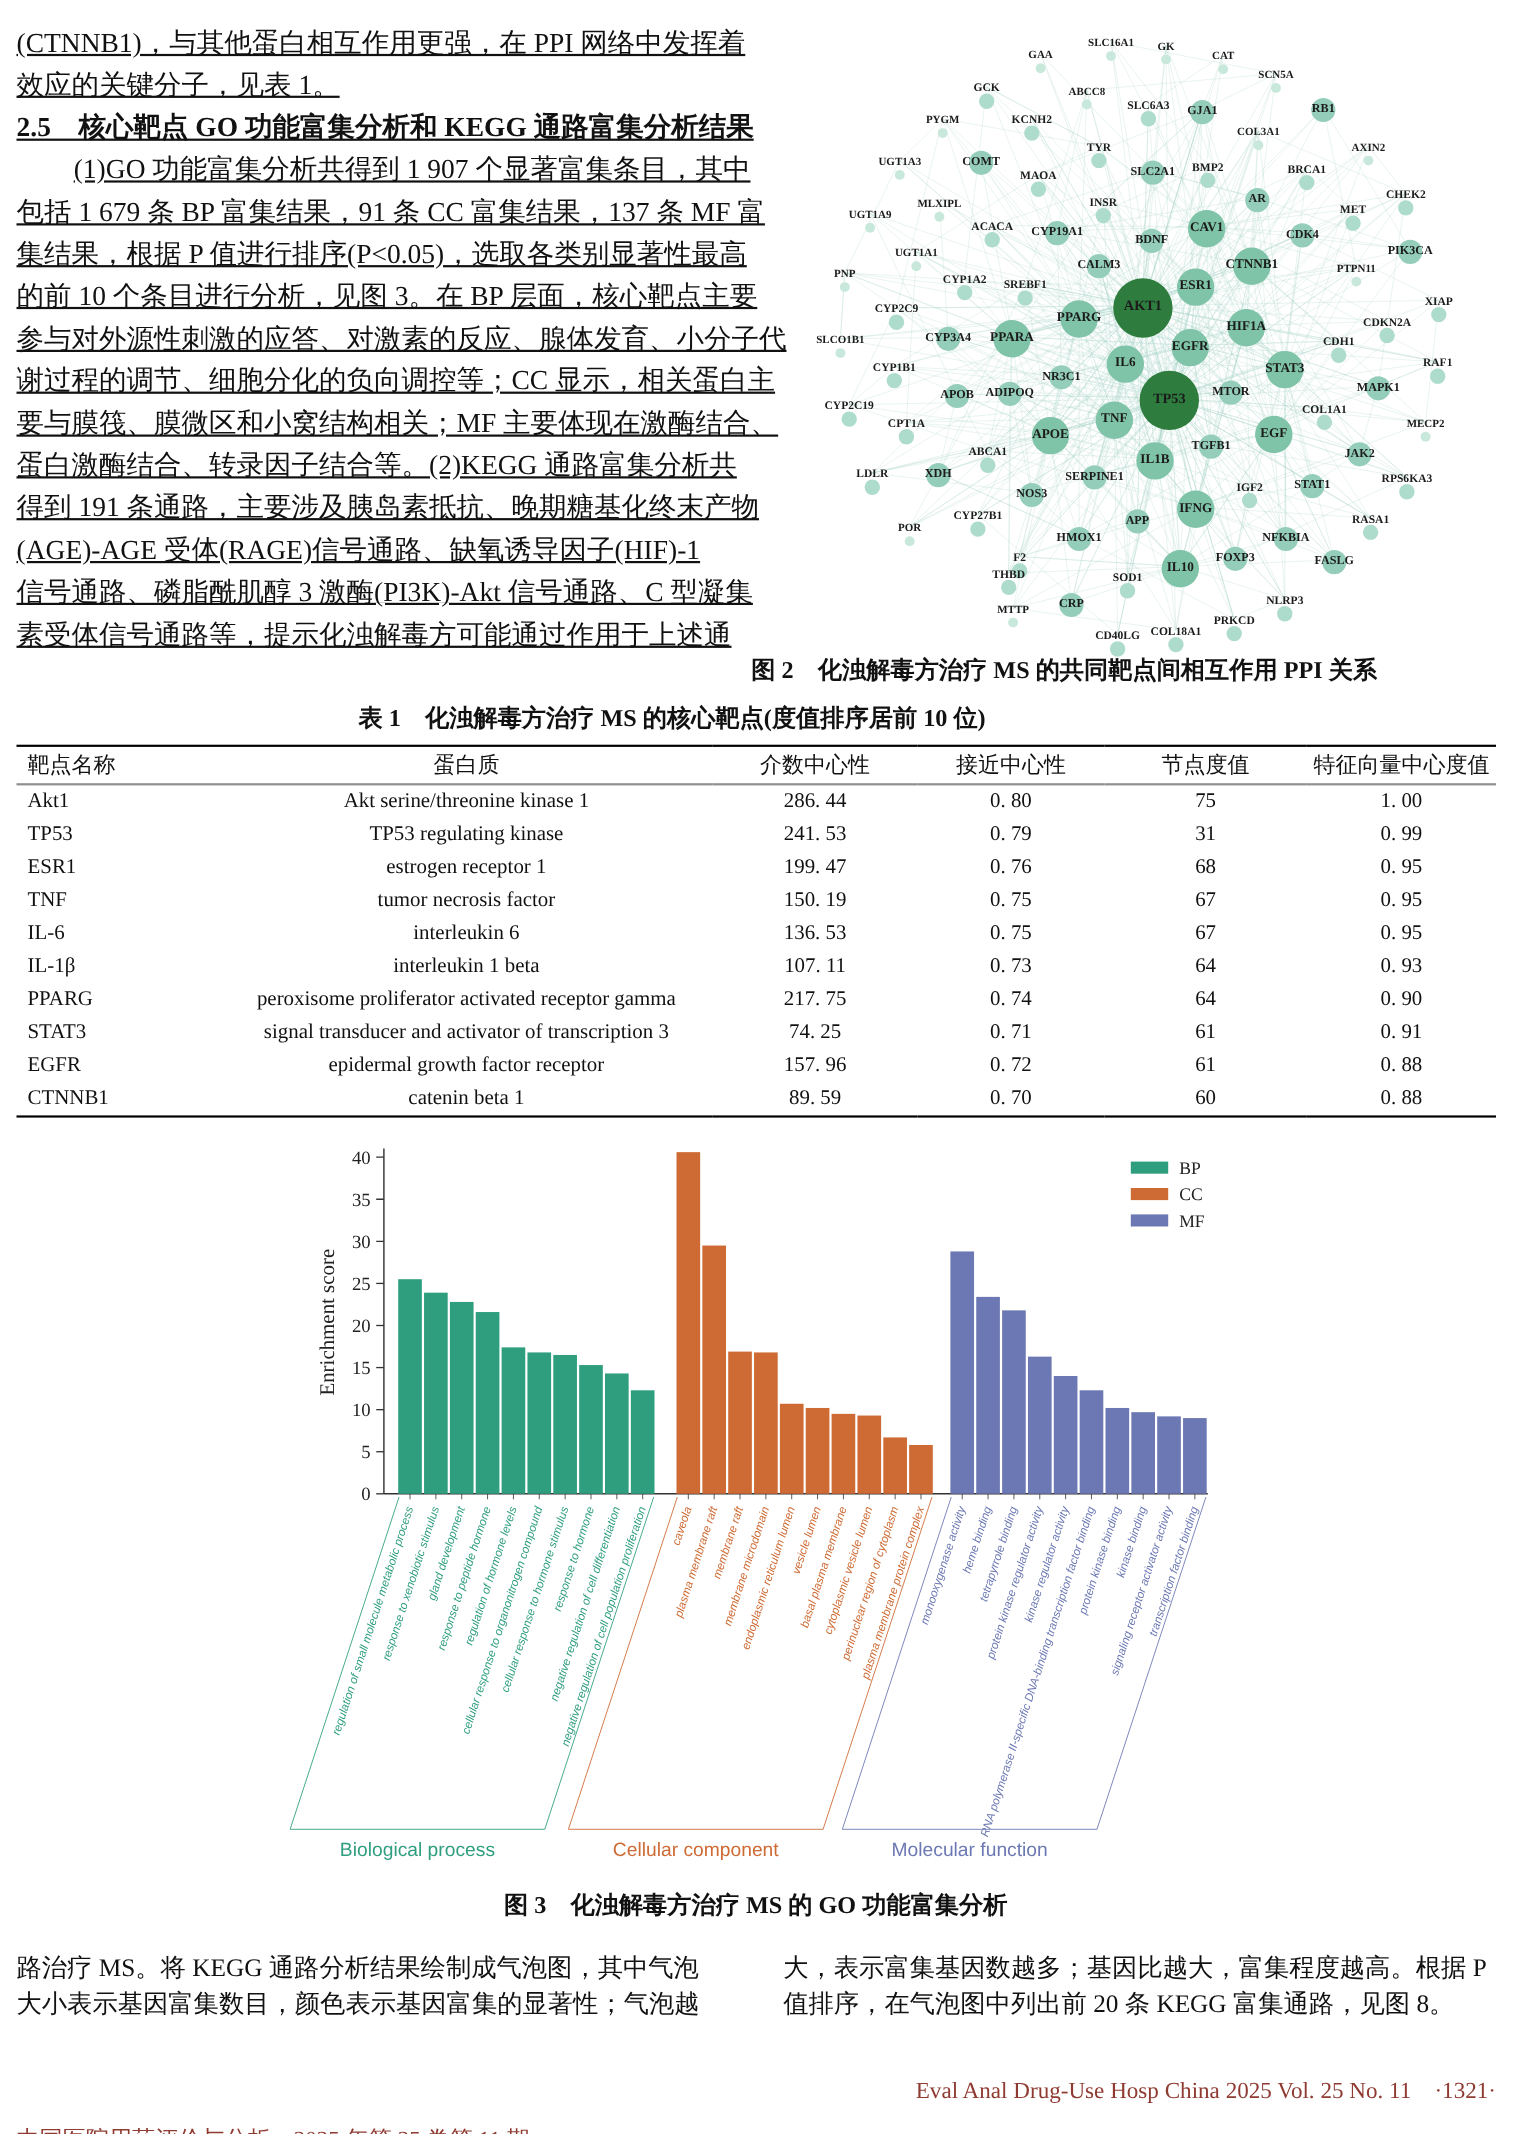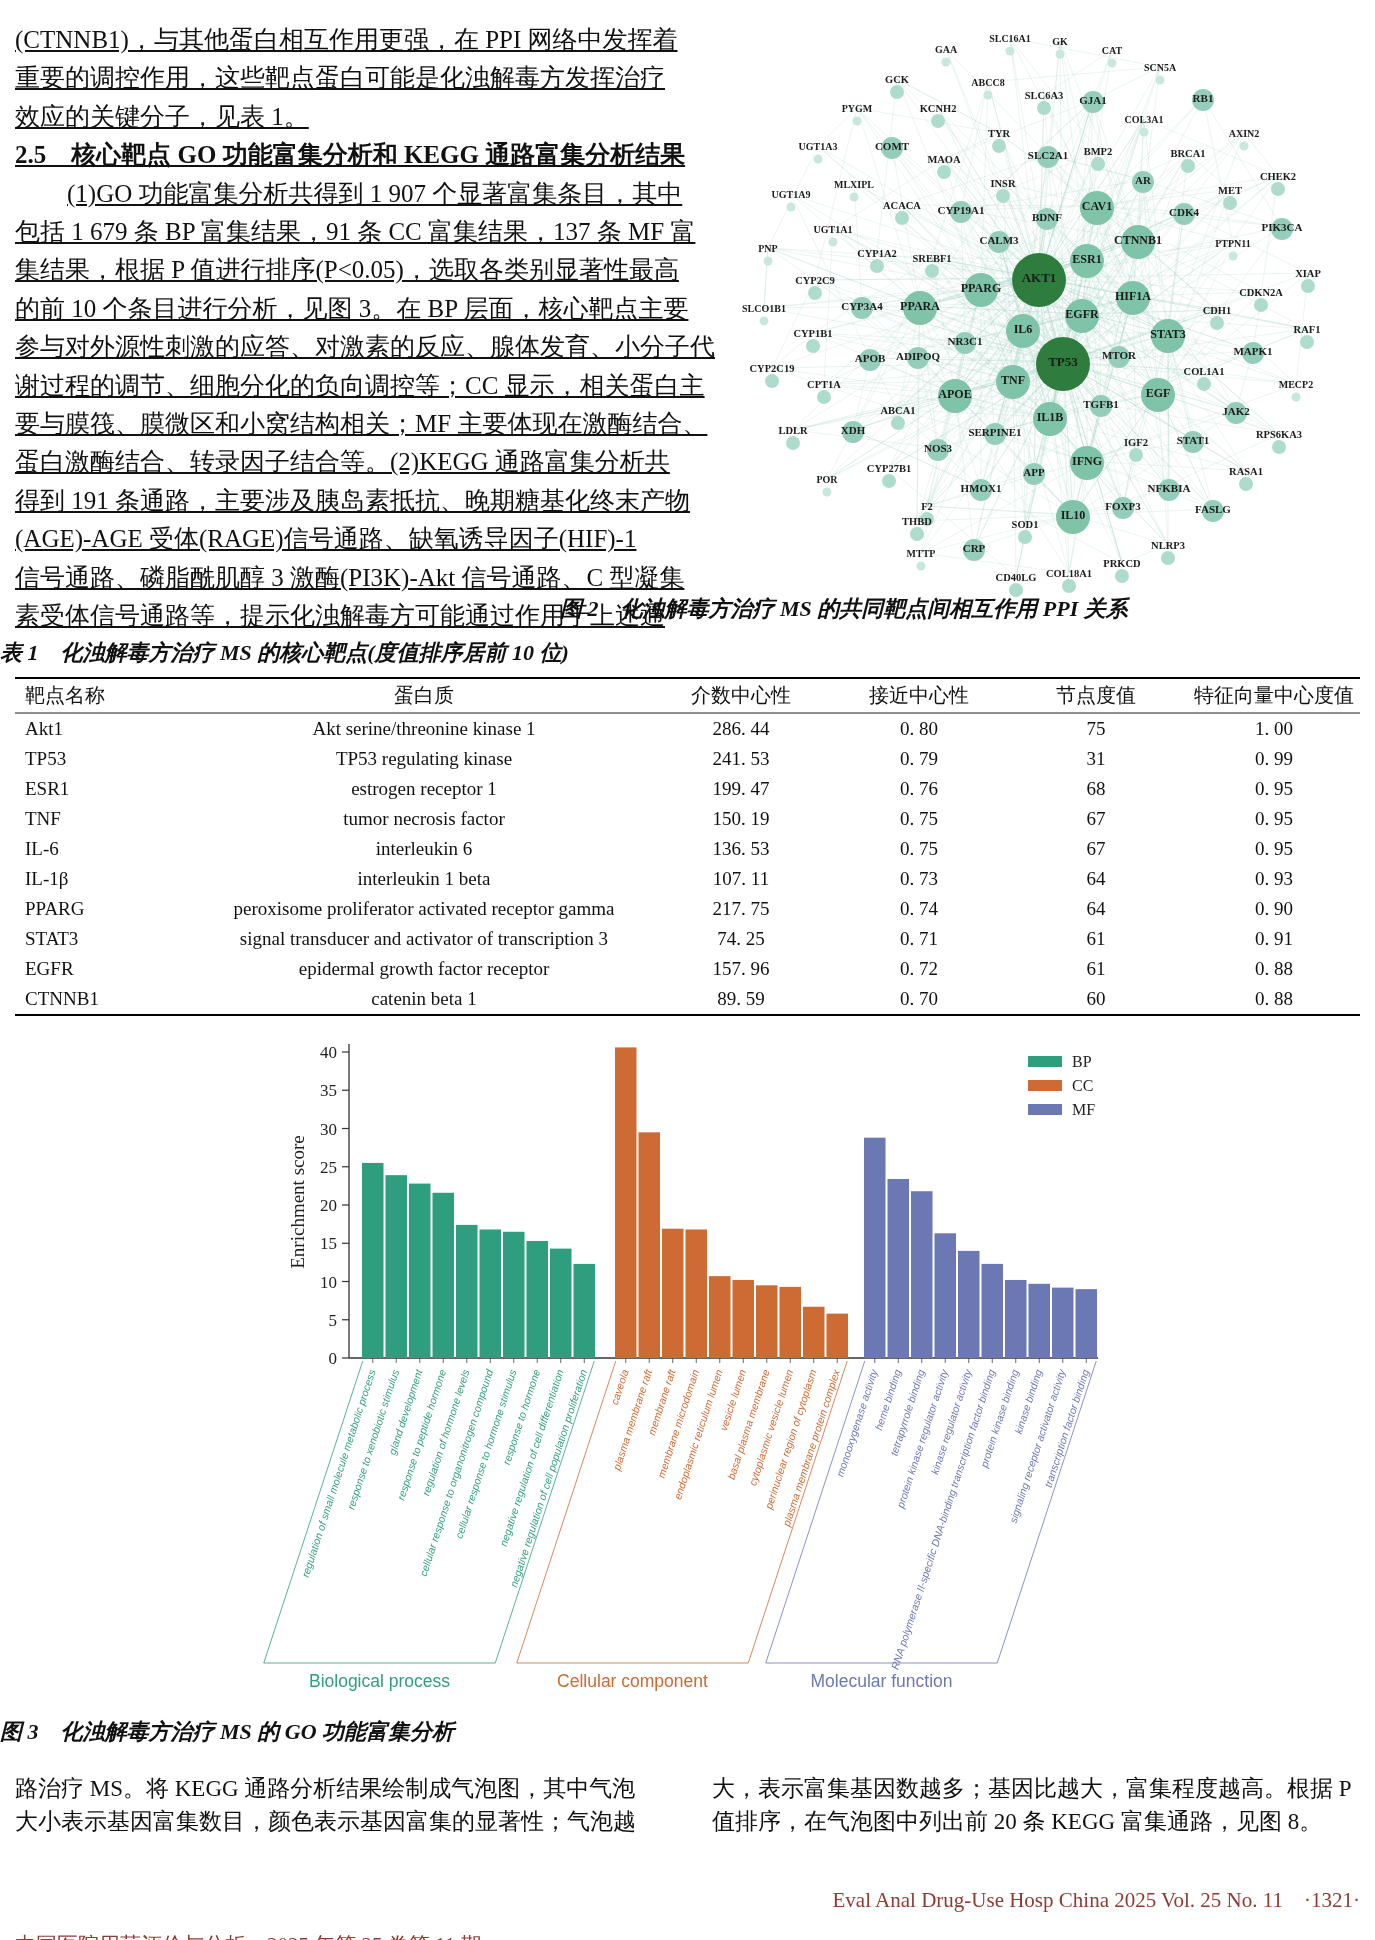--- a/index.html
+++ b/index.html
@@ -5,21 +5,21 @@
   html,body{margin:0;padding:0;}
   body{width:1375px;height:1940px;position:relative;background:#ffffff;
        font-family:"Liberation Serif","DejaVu Serif",serif;color:#111;overflow:hidden;}
   .abs{position:absolute;}
   
   #left-col{left:15px;top:21px;width:650px;font-size:25px;line-height:38.4px;text-decoration:underline;}
   #left-col .tline{white-space:nowrap;}
   #left-col .tline.bold{font-weight:bold;}
   #left-col .tline.ind{padding-left:52px;}
   
-  .caption{font-weight:bold;font-size:22px;line-height:26px;font-style:italic;}
+  .caption{font-weight:bold;font-size:22px;text-align:center;line-height:26px;}
   #fig2-caption{left:560px;top:596px;width:815px;}
   #table1-title{left:0;top:640px;width:1222px;}
   #fig3-caption{left:0;top:1719px;width:1374px;}
   
   #table1{left:15px;top:677px;width:1345px;border-collapse:collapse;table-layout:fixed;
           font-size:20px;}
   #table1 thead th{font-weight:normal;height:33px;border-top:2.5px solid #000;
           border-bottom:2.5px solid #8f8f8f;text-align:center;padding:0;}
   #table1 tbody td{height:30px;text-align:center;padding:0;font-size:19px;}
   #table1 thead th:first-child,#table1 tbody td:first-child{text-align:left;padding-left:10px;}
@@ -32,21 +32,20 @@
   .footer{top:1886px;font-size:21px;color:#8f3b32;}
   #footer-left{left:15px;margin-top:45px;}
   #footer-right{left:687px;width:673px;text-align:right;}
   svg text{user-select:none;}
 </style>
 </head>
 <body>
 
 <div id="left-col" class="abs">
     <div class="tline">(CTNNB1)，与其他蛋白相互作用更强，在 PPI 网络中发挥着</div>
-    <div class="tline">重要的调控作用，这些靶点蛋白可能是化浊解毒方发挥治疗</div>
     <div class="tline">效应的关键分子，见表 1。</div>
     <div class="tline bold">2.5　核心靶点 GO 功能富集分析和 KEGG 通路富集分析结果</div>
     <div class="tline ind">(1)GO 功能富集分析共得到 1 907 个显著富集条目，其中</div>
     <div class="tline">包括 1 679 条 BP 富集结果，91 条 CC 富集结果，137 条 MF 富</div>
     <div class="tline">集结果，根据 P 值进行排序(P&lt;0.05)，选取各类别显著性最高</div>
     <div class="tline">的前 10 个条目进行分析，见图 3。在 BP 层面，核心靶点主要</div>
     <div class="tline">参与对外源性刺激的应答、对激素的反应、腺体发育、小分子代</div>
     <div class="tline">谢过程的调节、细胞分化的负向调控等；CC 显示，相关蛋白主</div>
     <div class="tline">要与膜筏、膜微区和小窝结构相关；MF 主要体现在激酶结合、</div>
     <div class="tline">蛋白激酶结合、转录因子结合等。(2)KEGG 通路富集分析共</div>

